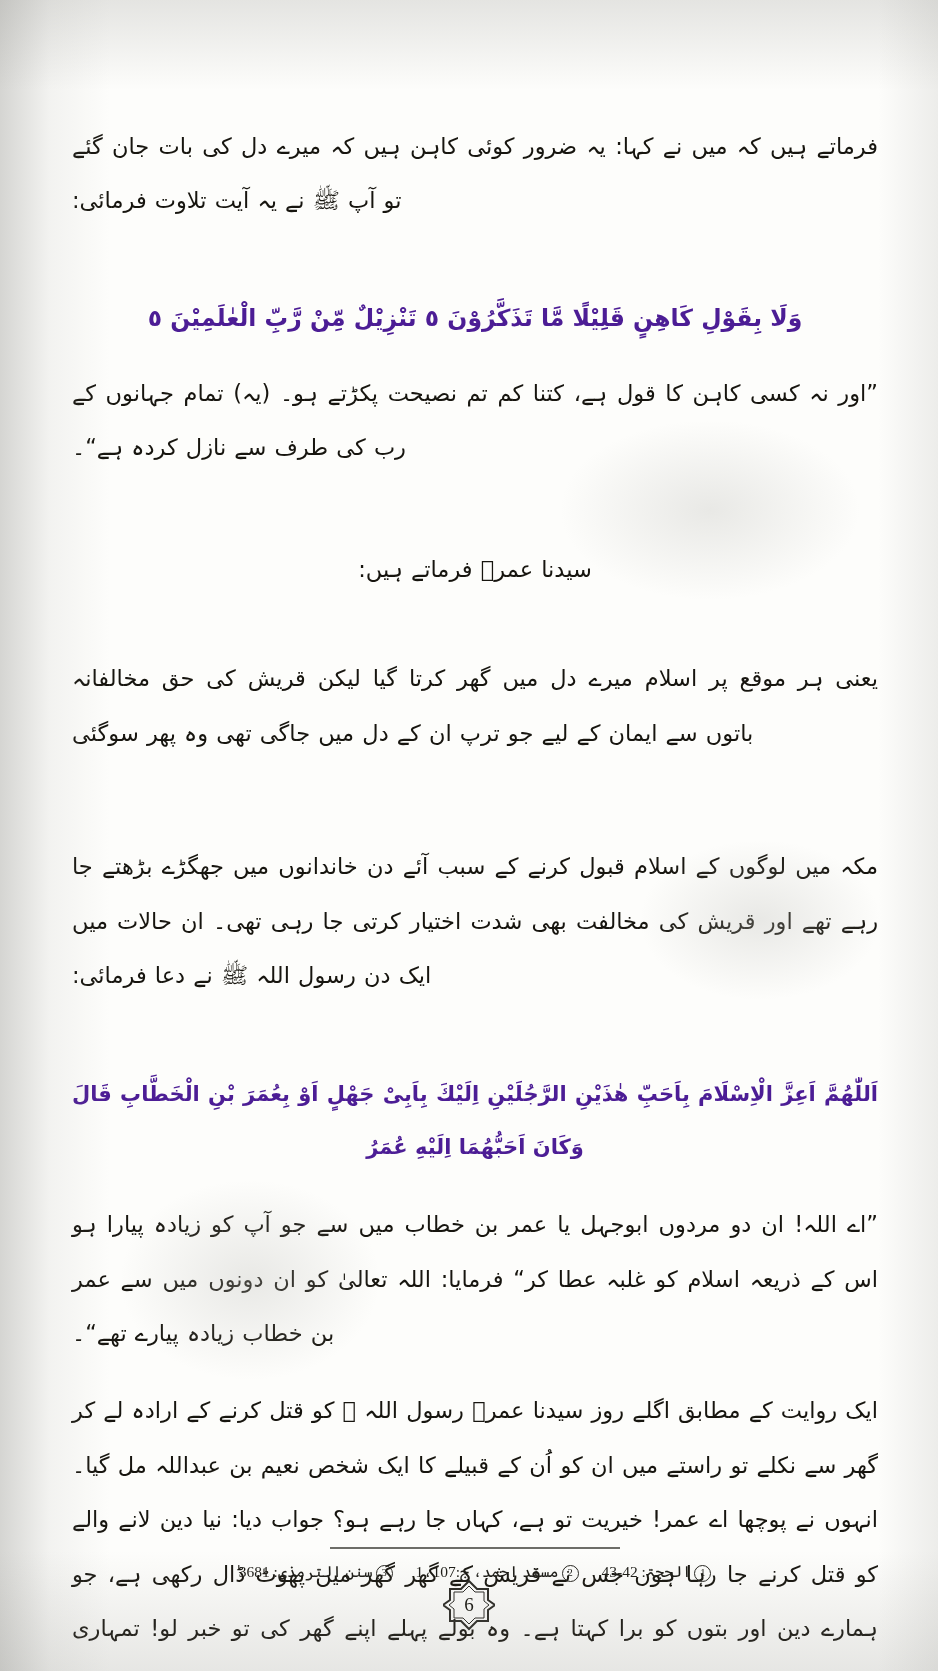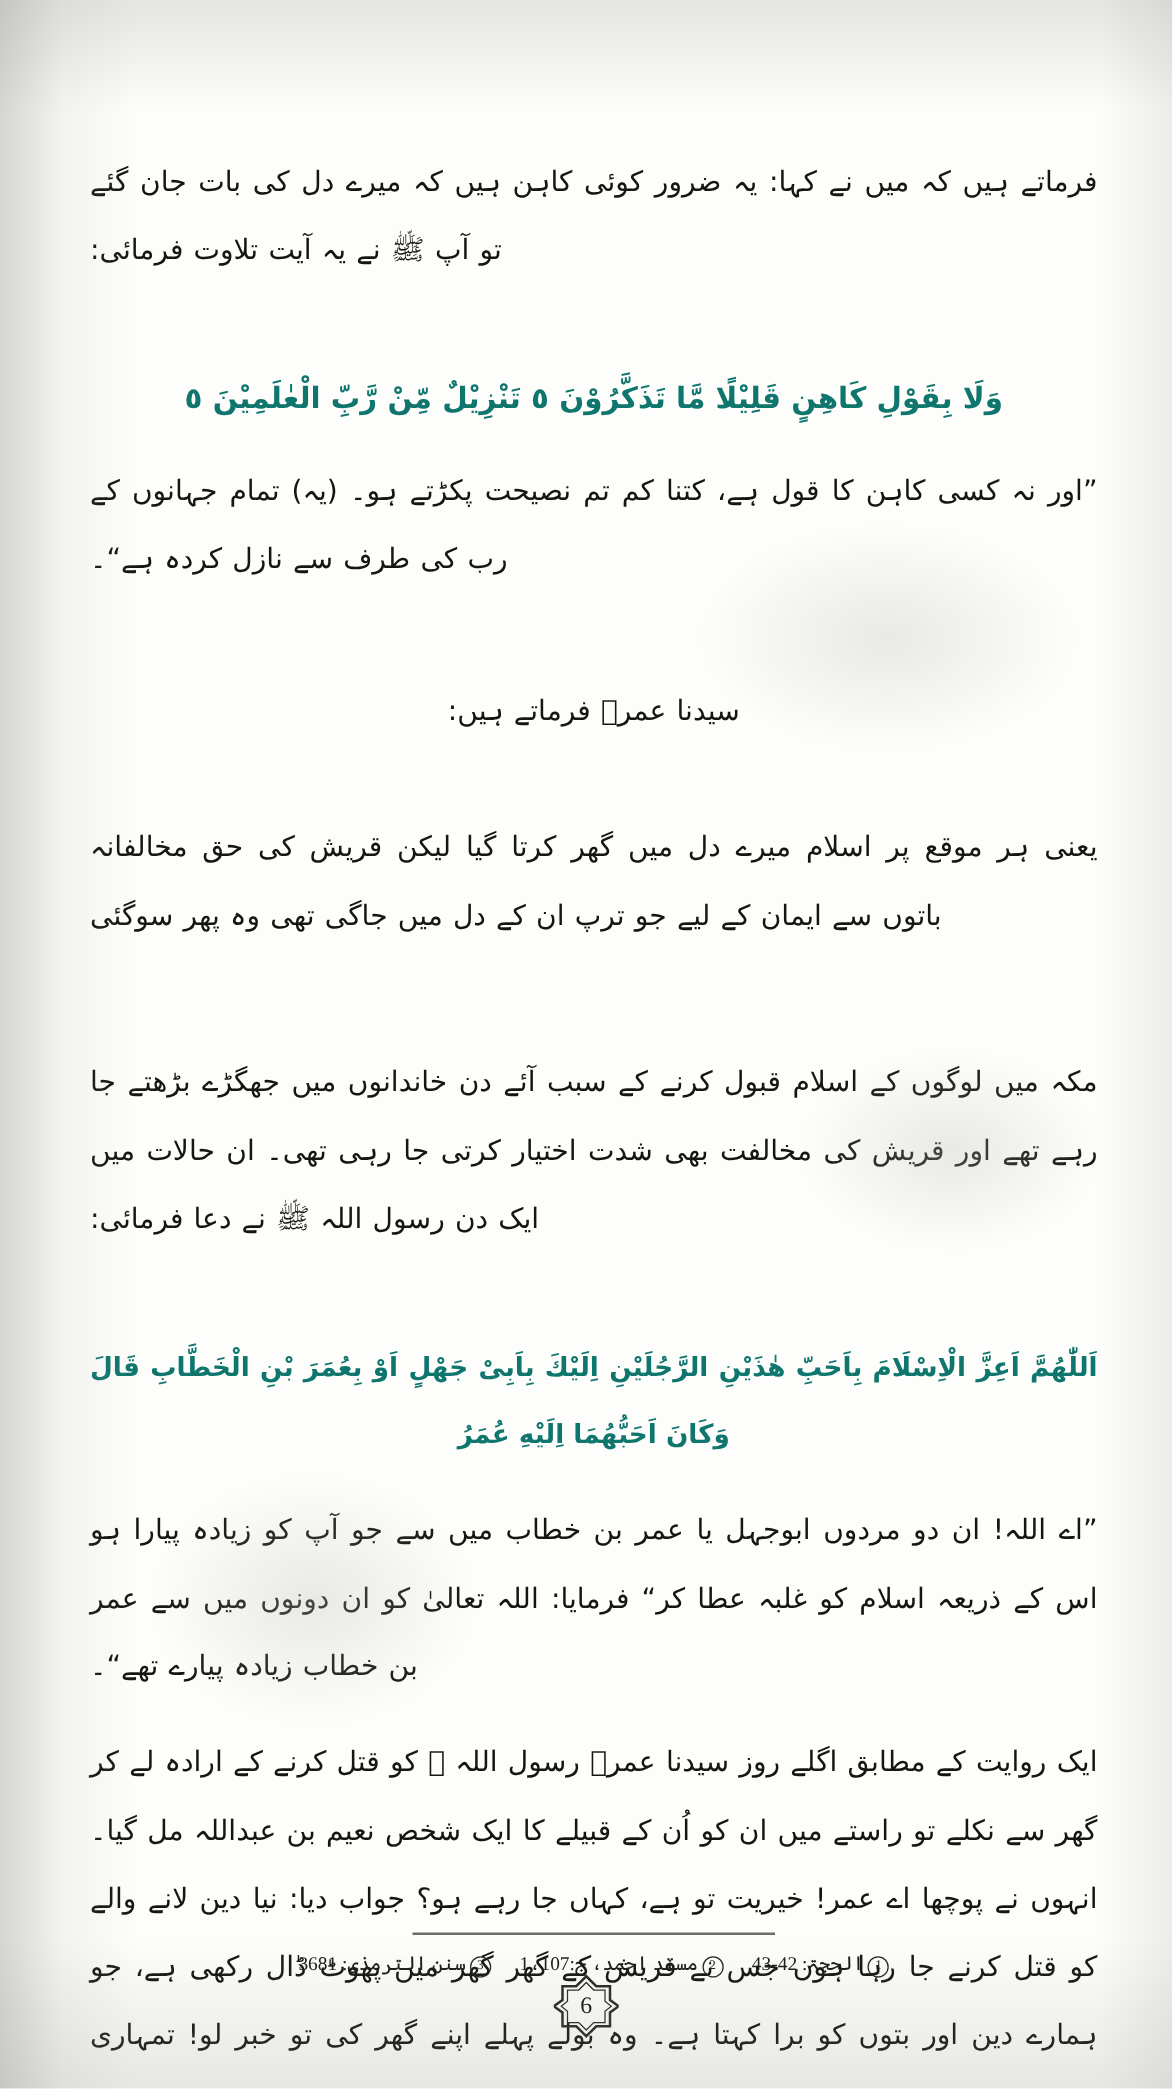--- a/index.html
+++ b/index.html
@@ -89,21 +89,21 @@
     text-align: justify;
     text-align-last: left;
   }
 
   .arabic {
     font-size: 23.5px;
     line-height: 2.0;
     text-align: center;
     text-align-last: center;
     font-weight: 600;
-    color: #0f766e;
+    color: #4c1d95;
     letter-spacing: 0.2px;
   }
 
   .arabic-long {
     font-size: 21px;
     line-height: 2.55;
     text-align: justify;
     text-align-last: center;
     font-weight: 600;
   }

